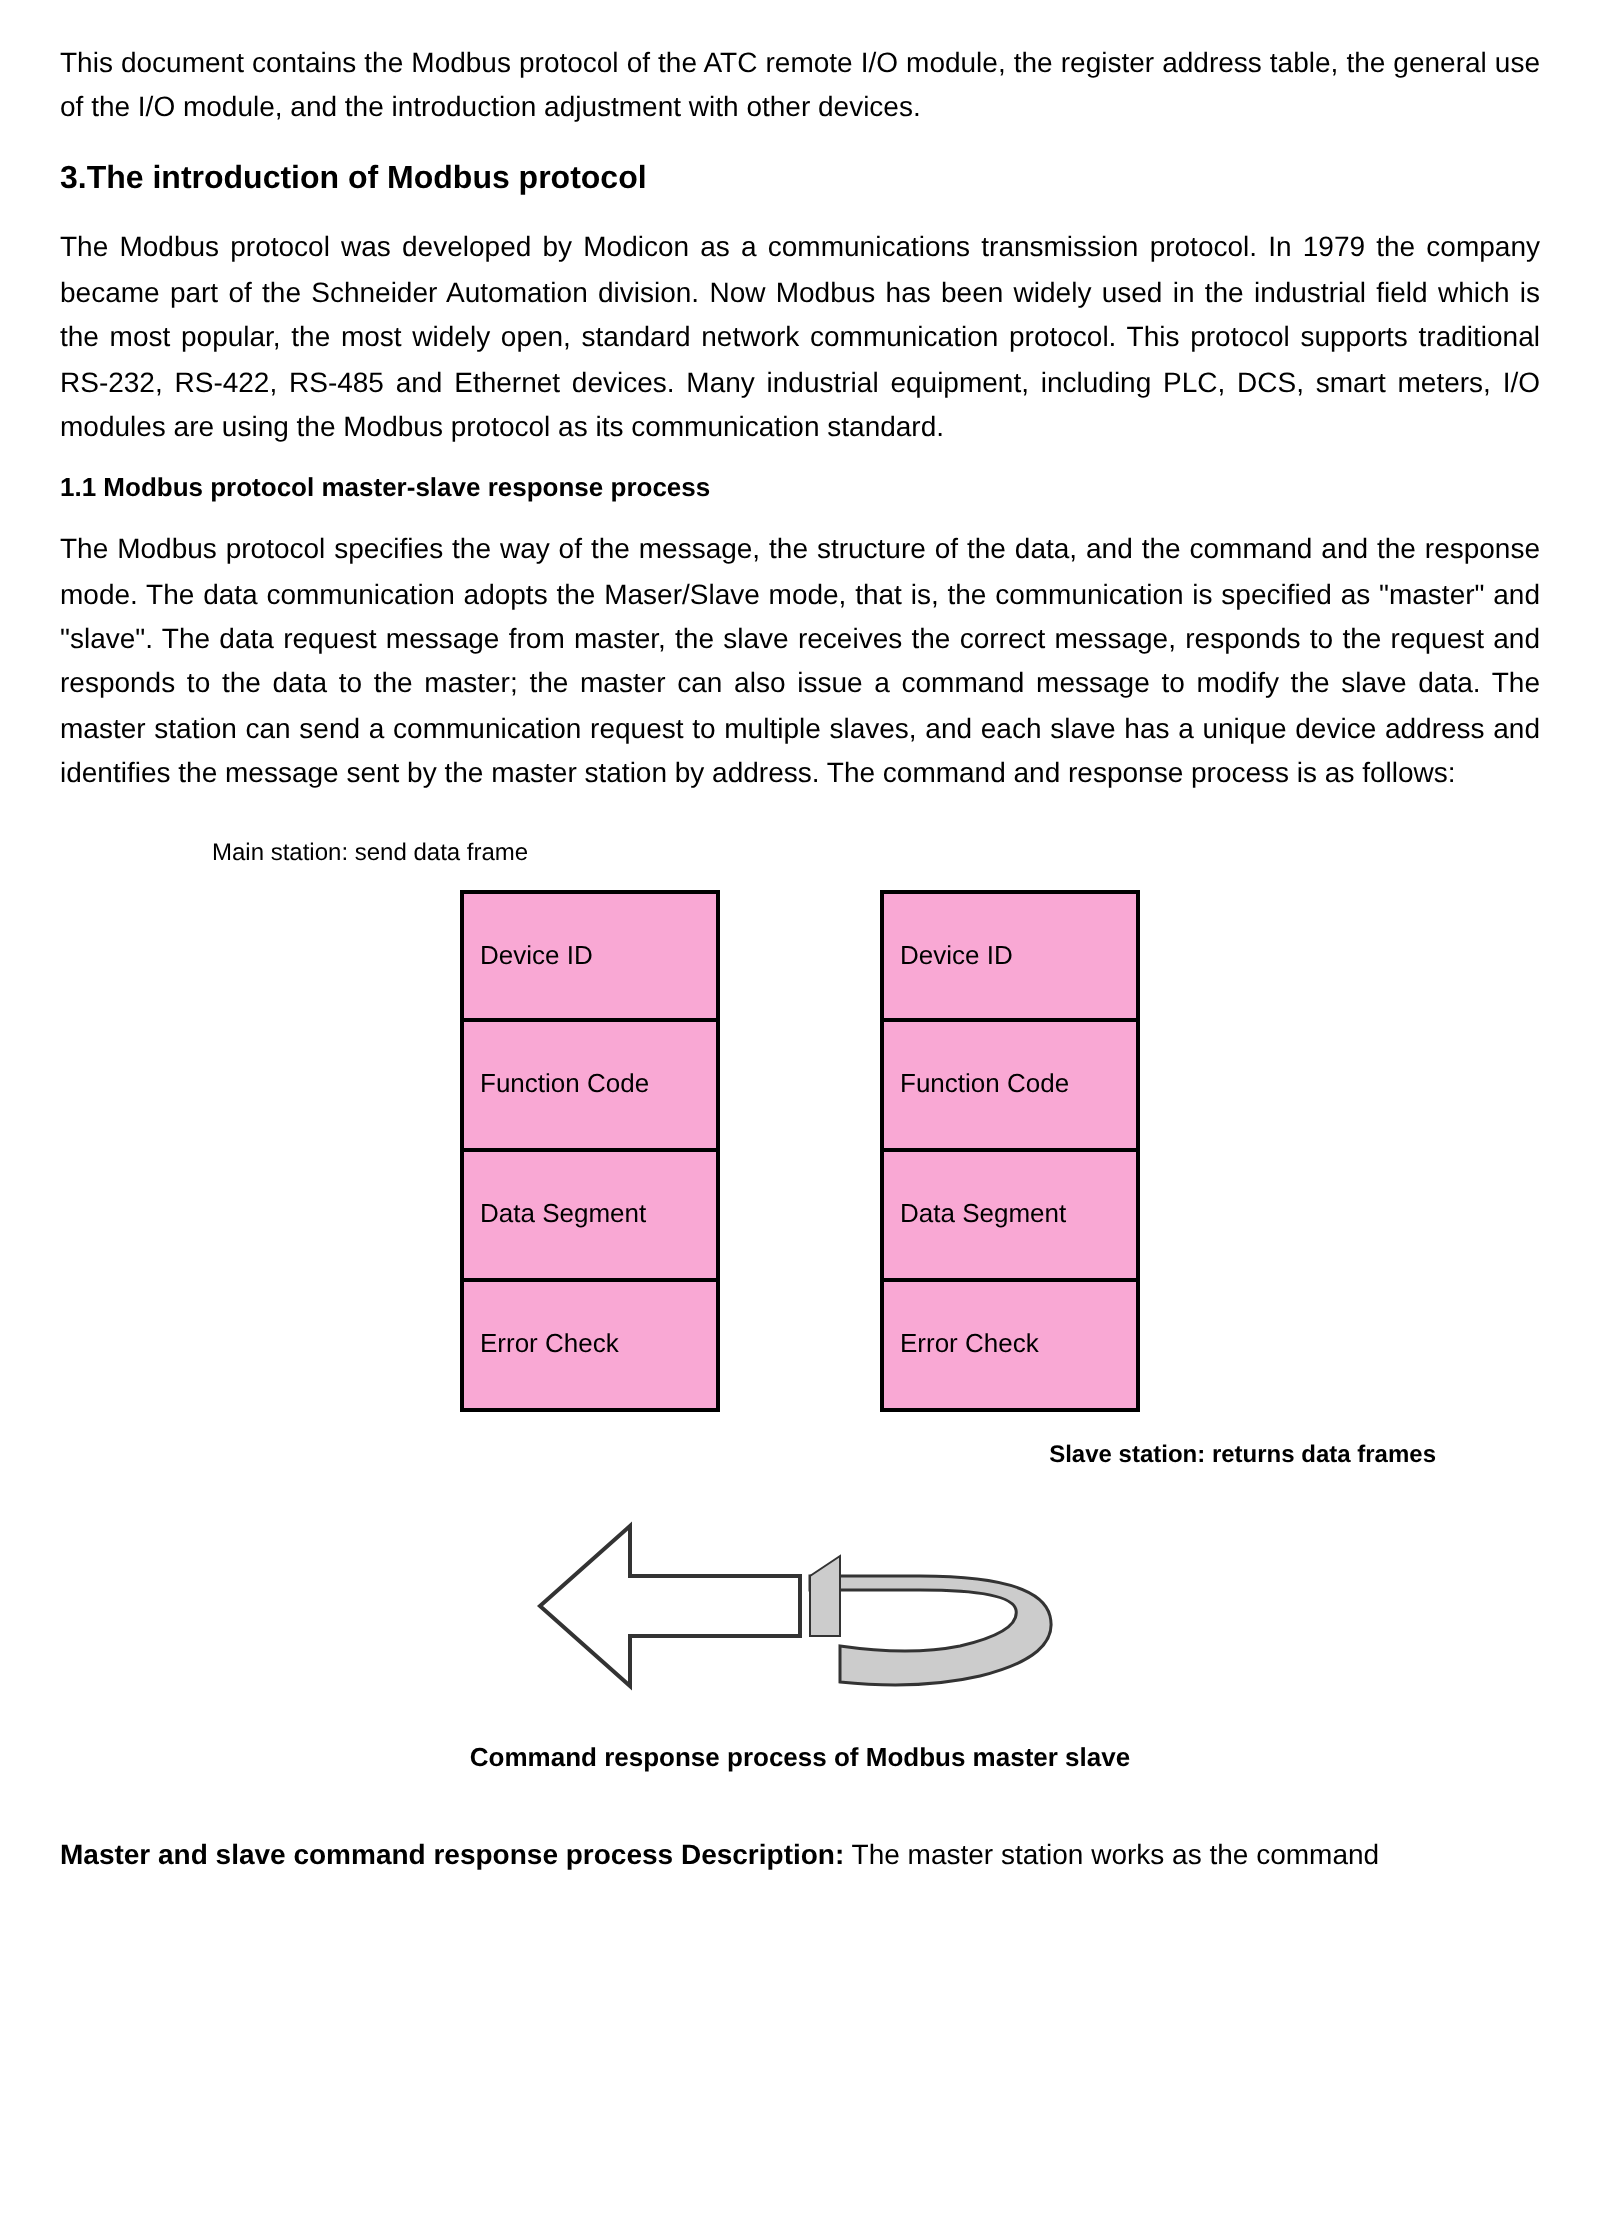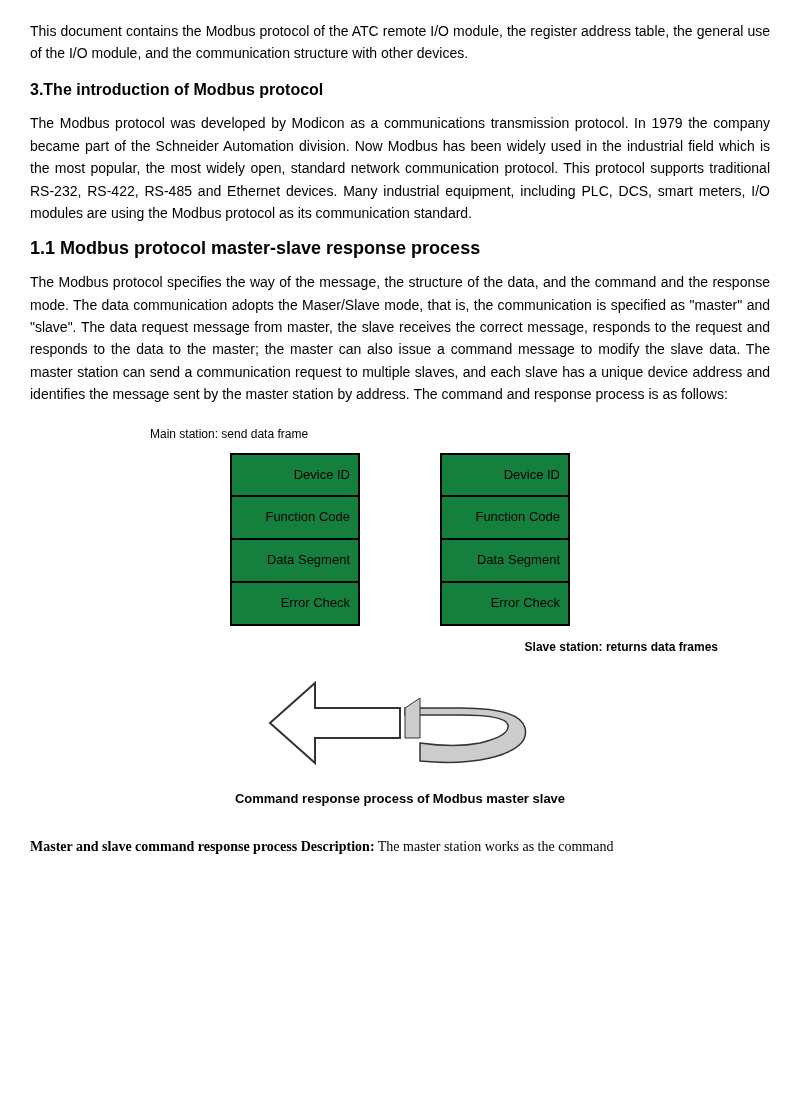--- a/index.html
+++ b/index.html
@@ -16,62 +16,62 @@
       margin-bottom: 12px;
       text-align: justify;
     }
     h2.section-title {
       font-size: 16px;
       font-weight: bold;
       margin-bottom: 10px;
       margin-top: 10px;
     }
     h3.subsection-title {
-      font-size: 18px;
+      font-size: 13px;
       font-weight: bold;
       margin-bottom: 8px;
       margin-top: 10px;
     }
     .body-text {
       text-align: justify;
       margin-bottom: 10px;
     }
     .diagram-area {
       display: flex;
       flex-direction: column;
       align-items: center;
       margin: 20px 0 10px 0;
     }
     .main-station-label {
       font-size: 12px;
       font-weight: normal;
       margin-bottom: 8px;
       align-self: flex-start;
-      margin-left: 120px;
+      margin-left: 76px;
     }
     .frames-row {
       display: flex;
       flex-direction: row;
       align-items: flex-start;
       justify-content: center;
       gap: 80px;
       margin-bottom: 8px;
     }
     .frame-box {
       border: 1.5px solid #000;
       display: flex;
       flex-direction: column;
       width: 130px;
     }
     .frame-cell {
       border: 1px solid #000;
-      padding: 10px 8px;
-      text-align: right;
+      padding: 21px 8px;
+      text-align: left;
       font-size: 13px;
-      background: #15803d;
+      background: #f9a8d4;
     }
     .slave-station-label {
       font-size: 12px;
       font-weight: bold;
       margin-top: 4px;
       margin-bottom: 8px;
       align-self: flex-end;
       margin-right: 52px;
     }
     .arrow-area {
@@ -83,21 +83,20 @@
     .diagram-caption {
       text-align: center;
       font-size: 13px;
       font-weight: bold;
       margin-top: 8px;
       margin-bottom: 16px;
     }
     .bottom-text {
       text-align: justify;
       margin-top: 10px;
-      font-family: Liberation Serif, serif;
     }
     .bottom-text strong {
       font-weight: bold;
     }
     
     .watermark {
       position: fixed;
       top: 50%;
       left: 50%;
       transform: translate(-50%, -50%) rotate(-30deg);
@@ -106,21 +105,21 @@
       pointer-events: none;
       white-space: nowrap;
       z-index: 0;
     }
   </style>
 </head>
 <body>
 
 <div class="watermark"></div>
 
-<p class="intro-text">This document contains the Modbus protocol of the ATC remote I/O module, the register address table, the general use of the I/O module, and the communication structure with other devices.</p>
+<p class="intro-text">This document contains the Modbus protocol of the ATC remote I/O module, the register address table, the general use of the I/O module, and the introduction adjustment with other devices.</p>
 
 <h2 class="section-title">3.The introduction of Modbus protocol</h2>
 
 <p class="body-text">The Modbus protocol was developed by Modicon as a communications transmission protocol. In 1979 the company became part of the Schneider Automation division. Now Modbus has been widely used in the industrial field which is the most popular, the most widely open, standard network communication protocol. This protocol supports traditional RS-232, RS-422, RS-485 and Ethernet devices. Many industrial equipment, including PLC, DCS, smart meters, I/O modules are using the Modbus protocol as its communication standard.</p>
 
 <h3 class="subsection-title">1.1 Modbus protocol master-slave response process</h3>
 
 <p class="body-text">The Modbus protocol specifies the way of the message, the structure of the data, and the command and the response mode. The data communication adopts the Maser/Slave mode, that is, the communication is specified as "master" and "slave". The data request message from master, the slave receives the correct message, responds to the request and responds to the data to the master; the master can also issue a command message to modify the slave data. The master station can send a communication request to multiple slaves, and each slave has a unique device address and identifies the message sent by the master station by address. The command and response process is as follows:</p>
 
 <div class="diagram-area">

